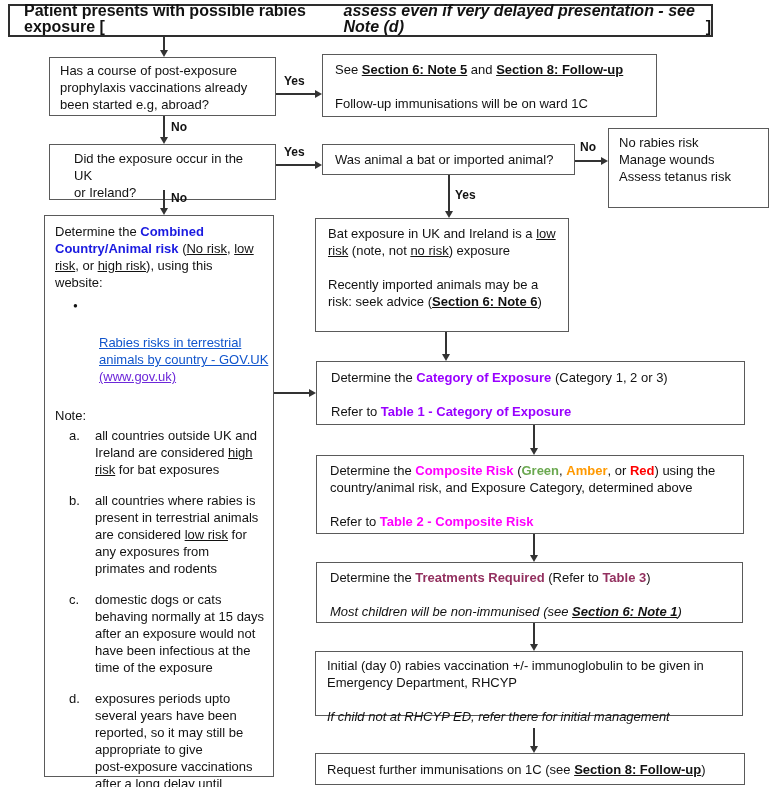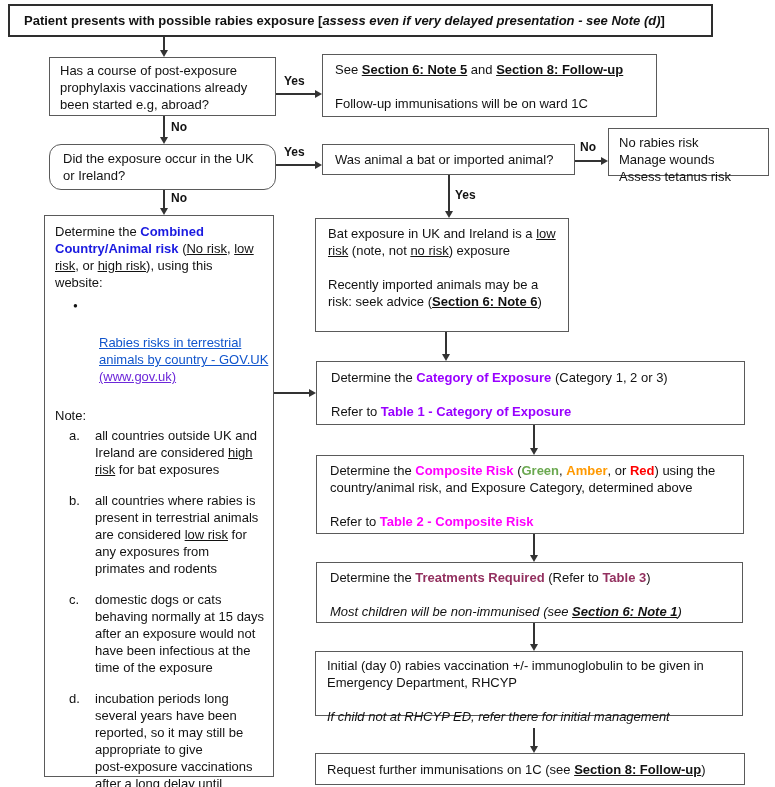--- a/index.html
+++ b/index.html
@@ -6,22 +6,22 @@
   .canvas{
     position:relative;width:775px;height:787px;background:#fff;
     font-family:"Liberation Sans",sans-serif;font-size:13px;color:#121212;
     overflow:hidden;
   }
   .fbox{
     position:absolute;background:#fff;border:1.5px solid #5a5a5a;
     box-sizing:border-box;line-height:17px;
   }
   .title-box{
-    border:2px solid #2e2e2e;font-weight:bold;font-size:13px;
-    display:flex;align-items:center;padding:0 0 0 14px;line-height:16px;
+    border:2px solid #2e2e2e;font-weight:bold;font-size:16px;
+    display:flex;align-items:flex-end;padding:0 0 0 14px;line-height:16px;
   }
   .vline{position:absolute;width:1.5px;background:#333;}
   .hline{position:absolute;height:1.5px;background:#333;}
   .head-down{
     position:absolute;width:0;height:0;
     border-left:4px solid transparent;border-right:4px solid transparent;
     border-top:7px solid #333;
   }
   .head-right{
     position:absolute;width:0;height:0;
@@ -45,23 +45,23 @@
 
   <div class="fbox title-box" style="left:8px;top:4px;width:705px;height:33px;">
       <span style="font-weight: bold;">Patient presents with possible rabies exposure [</span>
       <span style="font-style: italic;">assess even if very delayed presentation - see Note (d)</span>
       <span style="font-weight: bold;">]</span>
     </div>
 
   <div class="fbox" style="left:49px;top:57px;width:227px;height:59px;padding:4px 10px;"><span>Has a course of post-exposure</span><br><span>prophylaxis vaccinations already</span><br><span>been started e.g, abroad?</span></div>
   <div class="fbox" style="left:322px;top:54px;width:335px;height:63px;padding:6px 12px;"><span>See </span><span style="font-weight: bold; text-decoration: underline;">Section 6: Note 5</span><span> and </span><span style="font-weight: bold; text-decoration: underline;">Section 8: Follow-up</span><br><br><span>Follow-up immunisations will be on ward 1C</span></div>
 
-  <div class="fbox" style="left:49px;top:144px;width:227px;height:46px;padding:5px 13px;border-radius:12px;"><span>Did the exposure occur in the UK</span><br><span>or Ireland?</span></div>
+  <div class="fbox" style="left:49px;top:144px;width:227px;height:56px;padding:5px 24px;"><span>Did the exposure occur in the UK</span><br><span>or Ireland?</span></div>
   <div class="fbox" style="left:322px;top:144px;width:253px;height:31px;padding:6px 12px;"><span>Was animal a bat or imported animal?</span></div>
-  <div class="fbox" style="left:608px;top:128px;width:161px;height:48px;padding:5px 10px;"><span>No rabies risk</span><br><span>Manage wounds</span><br><span>Assess tetanus risk</span></div>
+  <div class="fbox" style="left:608px;top:128px;width:161px;height:80px;padding:5px 10px;"><span>No rabies risk</span><br><span>Manage wounds</span><br><span>Assess tetanus risk</span></div>
 
   <div class="fbox" style="left:315px;top:218px;width:254px;height:114px;padding:6px 12px;"><span>Bat exposure in UK and Ireland is a </span><span style="text-decoration: underline;">low</span><br><span style="text-decoration: underline;">risk</span><span> (note, not </span><span style="text-decoration: underline;">no risk</span><span>) exposure</span><br><br><span>Recently imported animals may be a</span><br><span>risk: seek advice (</span><span style="font-weight: bold; text-decoration: underline;">Section 6: Note 6</span><span>)</span></div>
 
   <div class="fbox" style="left:44px;top:215px;width:230px;height:562px;padding:7px 8px 0 10px;">
     <div><span>Determine the </span><span style="font-weight: bold; color: rgb(26, 26, 224);">Combined</span><br><span style="font-weight: bold; color: rgb(26, 26, 224);">Country/Animal risk</span><span> (</span><span style="text-decoration: underline;">No risk</span><span>, </span><span style="text-decoration: underline;">low</span><br><span style="text-decoration: underline;">risk</span><span>, or </span><span style="text-decoration: underline;">high risk</span><span>), using this</span><br><span>website:</span></div>
     <div class="bullet-row">
       <span class="bullet-glyph">●</span>
       <span class="bullet-text"><span style="text-decoration: underline; color: rgb(17, 85, 204);">Rabies risks in terrestrial</span><br><span style="text-decoration: underline; color: rgb(17, 85, 204);">animals by country - GOV.UK</span><br><span style="text-decoration: underline; color: #6d28d9;">(www.gov.uk)</span></span>
     </div>
     <div class="note-label">Note:</div>
@@ -72,21 +72,21 @@
     <div class="note-item">
       <span class="note-letter">b.</span>
       <span class="note-text"><span>all countries where rabies is</span><br><span>present in terrestrial animals</span><br><span>are considered </span><span style="text-decoration: underline;">low risk</span><span> for</span><br><span>any exposures from</span><br><span>primates and rodents</span></span>
     </div>
     <div class="note-item">
       <span class="note-letter">c.</span>
       <span class="note-text"><span>domestic dogs or cats</span><br><span>behaving normally at 15 days</span><br><span>after an exposure would not</span><br><span>have been infectious at the</span><br><span>time of the exposure</span></span>
     </div>
     <div class="note-item">
       <span class="note-letter">d.</span>
-      <span class="note-text"><span>incubation periods long</span><br><span>several years have been</span><br><span>reported, so it may still be</span><br><span>appropriate to give</span><br><span>post-exposure vaccinations</span><br><span>after a long delay until</span><br><span>presentation</span></span>
+      <span class="note-text"><span>exposures periods upto</span><br><span>several years have been</span><br><span>reported, so it may still be</span><br><span>appropriate to give</span><br><span>post-exposure vaccinations</span><br><span>after a long delay until</span><br><span>presentation</span></span>
     </div>
   </div>
 
   <div class="fbox" style="left:316px;top:361px;width:429px;height:64px;padding:7px 14px;"><span>Determine the </span><span style="font-weight: bold; color: rgb(153, 0, 255);">Category of Exposure</span><span> (Category 1, 2 or 3)</span><br><br><span>Refer to </span><span style="font-weight: bold; color: rgb(153, 0, 255);">Table 1 - Category of Exposure</span></div>
   <div class="fbox" style="left:316px;top:455px;width:428px;height:79px;padding:6px 13px;"><span>Determine the </span><span style="font-weight: bold; color: rgb(255, 0, 255);">Composite Risk</span><span> (</span><span style="font-weight: bold; color: rgb(106, 168, 79);">Green</span><span>, </span><span style="font-weight: bold; color: rgb(255, 153, 0);">Amber</span><span>, or </span><span style="font-weight: bold; color: rgb(255, 0, 0);">Red</span><span>) using the</span><br><span>country/animal risk, and Exposure Category, determined above</span><br><br><span>Refer to </span><span style="font-weight: bold; color: rgb(255, 0, 255);">Table 2 - Composite Risk</span></div>
   <div class="fbox" style="left:316px;top:562px;width:427px;height:61px;padding:6px 13px;"><span>Determine the </span><span style="font-weight: bold; color: rgb(147, 48, 95);">Treatments Required</span><span> (Refer to </span><span style="font-weight: bold; color: rgb(147, 48, 95);">Table 3</span><span>)</span><br><br><span style="font-style: italic;">Most children will be non-immunised (see </span><span style="font-weight: bold; font-style: italic; text-decoration: underline;">Section 6: Note 1</span><span style="font-style: italic;">)</span></div>
   <div class="fbox" style="left:315px;top:651px;width:428px;height:65px;padding:5px 11px;"><span>Initial (day 0) rabies vaccination +/- immunoglobulin to be given in</span><br><span>Emergency Department, RHCYP</span><br><br><span style="font-style: italic;">If child not at RHCYP ED, refer there for initial management</span></div>
   <div class="fbox" style="left:315px;top:753px;width:430px;height:32px;padding:7px 11px;"><span>Request further immunisations on 1C (see </span><span style="font-weight: bold; text-decoration: underline;">Section 8: Follow-up</span><span>)</span></div>
 
   <div class="vline" style="left:163px;top:37px;height:13px;"></div>

